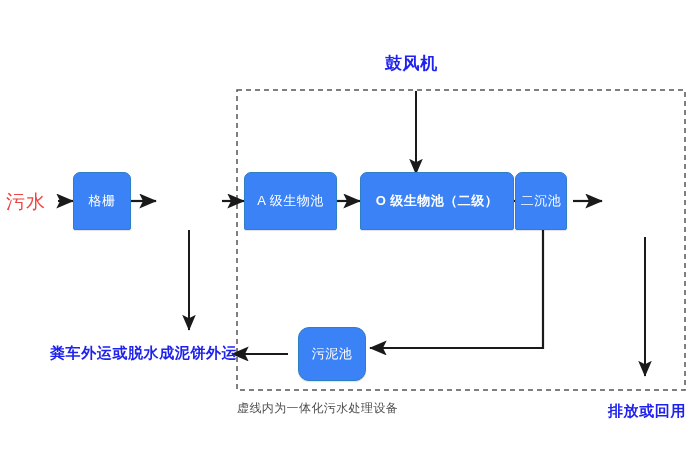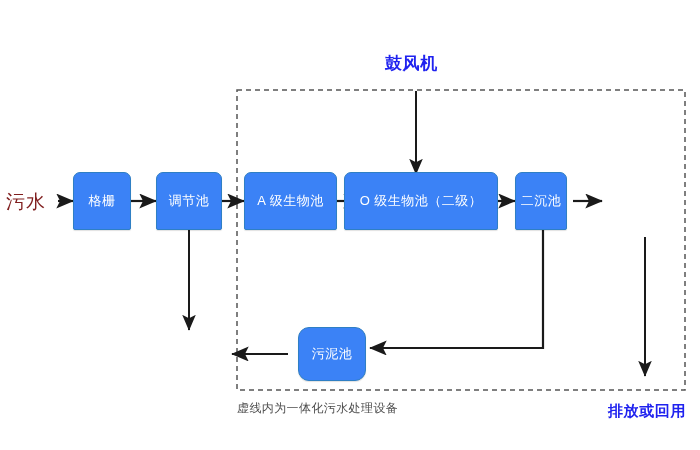--- a/index.html
+++ b/index.html
@@ -50,21 +50,21 @@
     box-shadow: 0 1px 1px rgba(0,0,0,0.12);
   }
   .node.two-line { font-size: 13px; }
 
   
   .label {
     position: absolute;
     white-space: nowrap;
   }
   .label-dark {
-    color: #7f1d1d;
+    color: #ef4444;
     font-size: 19px;
     letter-spacing: 1px;
   }
   .label-blue {
     color: #1f22ef;
     font-size: 15px;
     letter-spacing: 0.6px;
     font-weight: 600;
   }
   .label-caption {
@@ -100,33 +100,33 @@
 
     <polyline points="543,230 543,348 370,348" fill="none" stroke="#1a1a1a" stroke-width="2.2" marker-end="url(#arrowhead)"></polyline>
 
     <line x1="288" y1="354" x2="232" y2="354" stroke="#1a1a1a" stroke-width="2.2" marker-end="url(#arrowhead)"></line>
 
     <line x1="645" y1="237" x2="645" y2="376" stroke="#1a1a1a" stroke-width="2.0" marker-end="url(#arrowhead)"></line>
   </svg>
 
   <div class="node" style="left:73px;  top:172px; width:58px;  height:58px;">格栅</div>
 
-  <div class="node" style="left:156px; top:172px; width:66px;  height:58px;">调节池</div>
 
   <div class="node" style="left:244px; top:172px; width:93px;  height:58px;">A 级生物池</div>
 
-  <div class="node" style="left:344px; top:172px; width:154px; height:58px;">O 级生物池（二级）</div>
+  <div class="node" style="left:360px; top:172px; width:154px; height:58px;font-weight:bold;">O 级生物池（二级）</div>
 
   <div class="node" style="left:515px; top:172px; width:52px;  height:58px;">二沉池</div>
 
 
   <div class="node" style="left:298px; top:327px; width:68px;  height:54px;border-radius:11px;">污泥池</div>
 
   <div class="label label-dark" style="left:6px; top:189px;">污水</div>
 
   <div class="label label-blue" style="left:385px; top:52px; font-size:17px;">鼓风机</div>
 
+  <div class="label label-blue" style="left:50px; top:344px;">粪车外运或脱水成泥饼外运</div>
 
   <div class="label label-caption" style="left:237px; top:400px;">虚线内为一体化污水处理设备</div>
 
   <div class="label label-blue" style="left:608px; top:402px;">排放或回用</div>
 
 </div>
 
 </body></html>

